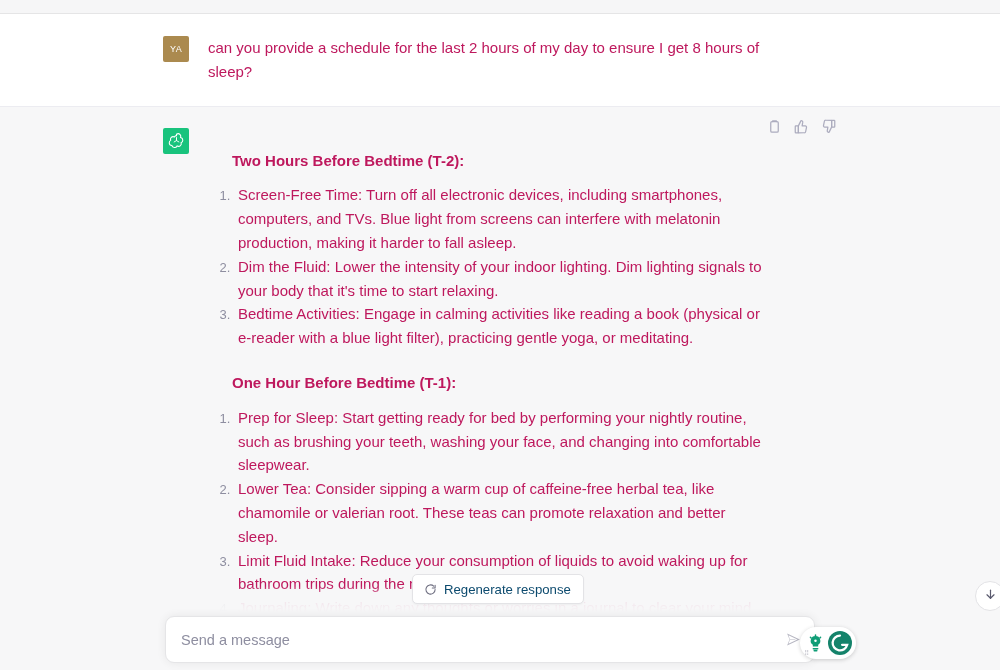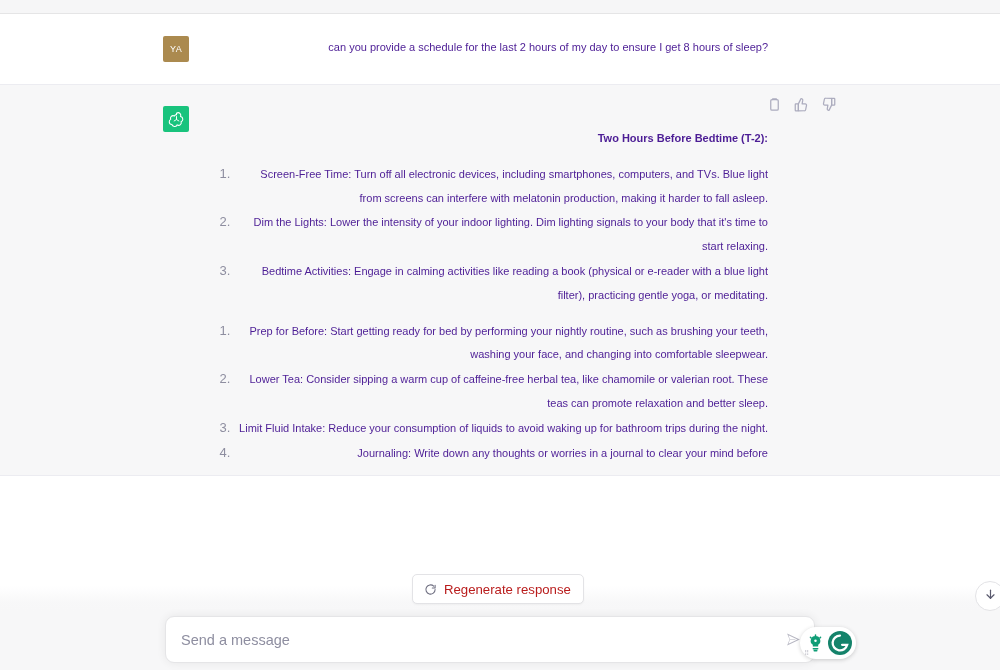--- a/index.html
+++ b/index.html
@@ -75,28 +75,27 @@
     font-weight: 400;
   }
   .avatar-assistant {
     background: #19c37d;
   }
   .avatar-assistant svg { display: block; }
 
   .body {
     flex: 0 0 auto;
     width: 560px;
-    color: #4c1d95;
-    font-size: 11px;
+    color: #be185d;
+    font-size: 15px;
     line-height: 23.8px;
-    text-align: right;
   }
 
   .body p { margin: 0; }
-  .body .heading { font-weight: bold; margin-top: 21px; }
+  .body .heading { font-weight: bold; margin-top: 21px; margin-left: 24px; }
 
   ol.steps {
     margin: 11px 0 0 0;
     padding-left: 26px;
     list-style-position: outside;
   }
   ol.steps > li {
     margin: 0 0 0 0;
     padding-left: 4px;
   }
@@ -136,21 +135,21 @@
     left: 412px;
     top: 574px;
     height: 30px;
     padding: 0 12px 0 11px;
     display: flex;
     align-items: center;
     gap: 7px;
     background: #ffffff;
     border: 1px solid #e3e3e6;
     border-radius: 5px;
-    color: #b91c1c;
+    color: #0c4a6e;
     font-size: 13.2px;
     cursor: pointer;
     box-shadow: 0 1px 2px rgba(0,0,0,0.04);
   }
   .regen svg { display: block; color: #6e6e80; }
 
   
   .scroll-btn {
     position: absolute;
     left: 975px;
@@ -276,31 +275,32 @@
 
         <div class="body">
 
           <p class="heading">Two Hours Before Bedtime (T-2):</p>
 
           <ol class="steps">
             <li>
               <b>Screen-Free Time:</b><span> Turn off all electronic devices, including smartphones, computers, and TVs. Blue light from screens can interfere with melatonin production, making it harder to fall asleep.</span>
             </li>
             <li>
-              <b>Dim the Lights:</b><span> Lower the intensity of your indoor lighting. Dim lighting signals to your body that it's time to start relaxing.</span>
+              <b>Dim the Fluid:</b><span> Lower the intensity of your indoor lighting. Dim lighting signals to your body that it's time to start relaxing.</span>
             </li>
             <li>
               <b>Bedtime Activities:</b><span> Engage in calming activities like reading a book (physical or e-reader with a blue light filter), practicing gentle yoga, or meditating.</span>
             </li>
           </ol>
 
+          <p class="heading">One Hour Before Bedtime (T-1):</p>
 
           <ol class="steps">
             <li>
-              <b>Prep for Before:</b><span> Start getting ready for bed by performing your nightly routine, such as brushing your teeth, washing your face, and changing into comfortable sleepwear.</span>
+              <b>Prep for Sleep:</b><span> Start getting ready for bed by performing your nightly routine, such as brushing your teeth, washing your face, and changing into comfortable sleepwear.</span>
             </li>
             <li>
               <b>Lower Tea:</b><span> Consider sipping a warm cup of caffeine-free herbal tea, like chamomile or valerian root. These teas can promote relaxation and better sleep.</span>
             </li>
             <li>
               <b>Limit Fluid Intake:</b><span> Reduce your consumption of liquids to avoid waking up for bathroom trips during the night.</span>
             </li>
             <li>
               <b>Journaling:</b><span> Write down any thoughts or worries in a journal to clear your mind before</span>
             </li>

